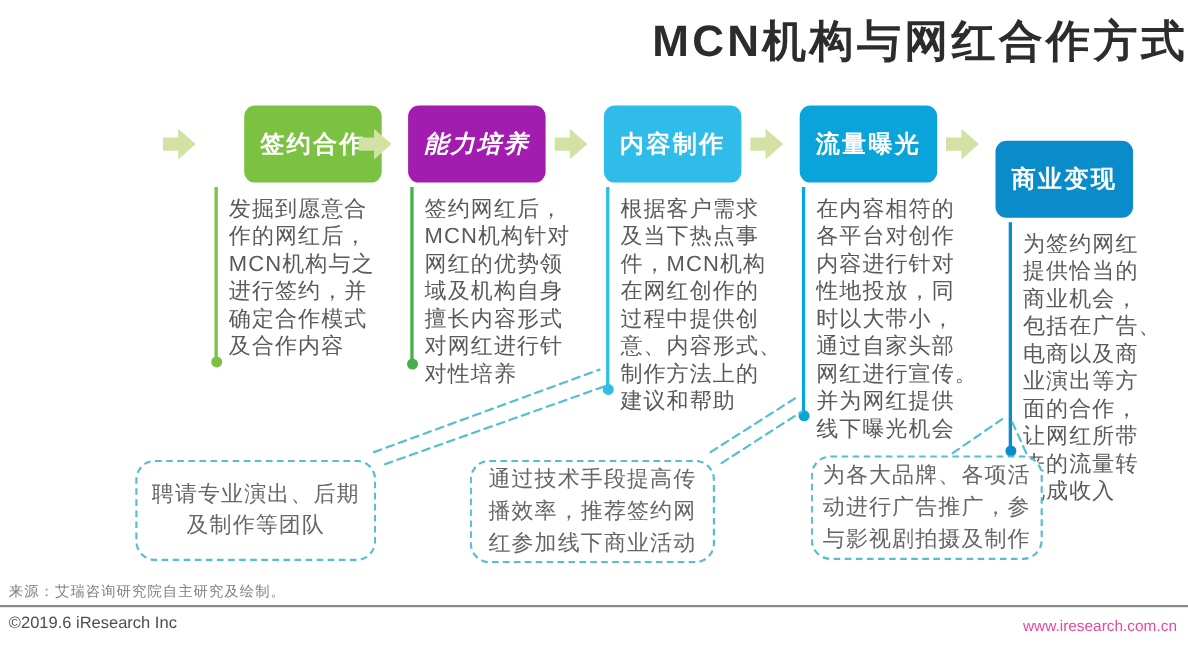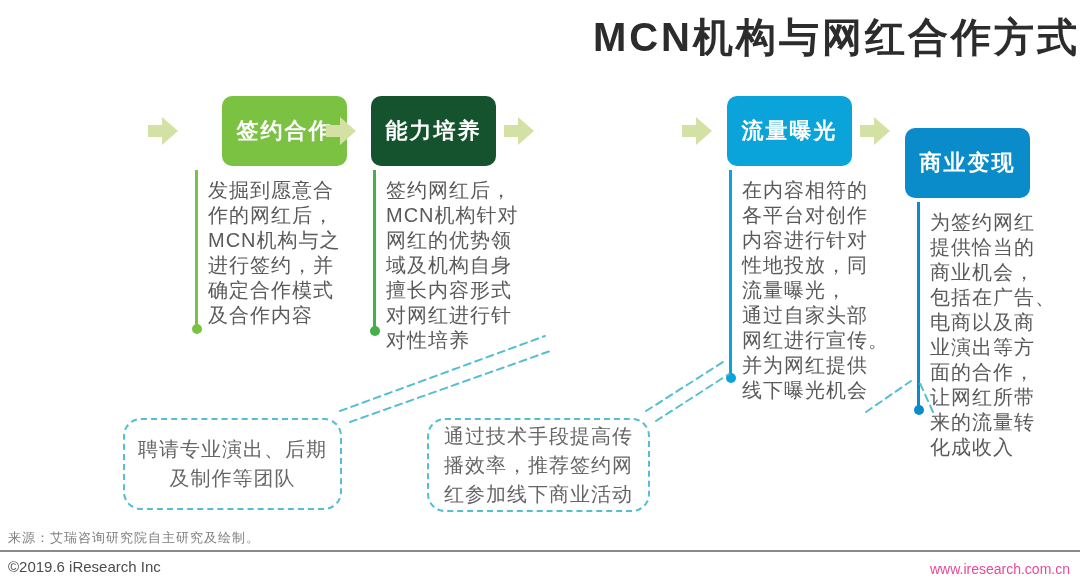--- a/index.html
+++ b/index.html
@@ -55,46 +55,61 @@
     <div class="dot" style="top: 228px; background-color: rgb(123, 193, 66);"></div>
     <div class="desc">发掘到愿意合
 作的网红后，
 MCN机构与之
 进行签约，并
 确定合作模式
 及合作内容</div>
   </div>
 
   <div class="stage" style="left:371px;">
-    <div class="box" style="background-color: #14532d;">
+    <div class="box" style="background-color: #a21caf; font-style: italic;">
       <span class="label">能力培养</span>
     </div>
     <div class="vline" style="height: 161px; background-color: rgb(67, 176, 73);"></div>
     <div class="dot" style="top: 230px; background-color: rgb(67, 176, 73);"></div>
     <div class="desc">签约网红后，
 MCN机构针对
 网红的优势领
 域及机构自身
 擅长内容形式
 对网红进行针
 对性培养</div>
   </div>
 
+  <div class="stage" style="left:549px;">
+    <div class="box" style="background-color: rgb(47, 188, 232);">
+      <span class="label">内容制作</span>
+    </div>
+    <div class="vline" style="height: 184px; background-color: rgb(47, 188, 232);"></div>
+    <div class="dot" style="top: 253px; background-color: rgb(47, 188, 232);"></div>
+    <div class="desc">根据客户需求
+及当下热点事
+件，MCN机构
+在网红创作的
+过程中提供创
+意、内容形式、
+制作方法上的
+建议和帮助</div>
+  </div>
 
   <div class="stage" style="left:727px;">
     <div class="box" style="background-color: rgb(10, 163, 218);">
       <span class="label">流量曝光</span>
     </div>
     <div class="vline" style="height: 208px; background-color: rgb(10, 163, 218);"></div>
     <div class="dot" style="top: 277px; background-color: rgb(10, 163, 218);"></div>
     <div class="desc">在内容相符的
 各平台对创作
 内容进行针对
 性地投放，同
-流量曝光，
+时以大带小，
 通过自家头部
 网红进行宣传。
 并为网红提供
 线下曝光机会</div>
   </div>
 
   <div class="stage" style="left:905px;width:175px;margin-top:32px;">
     <div class="box" style="background-color: rgb(10, 140, 202);">
       <span class="label">商业变现</span>
     </div>
@@ -141,19 +156,24 @@
 
   <div class="bubble" style="left:123px;top:418px;width:215px;height:88px;">
     <span>聘请专业演出、后期
 及制作等团队</span>
   </div>
   <div class="bubble" style="left:427px;top:418px;width:219px;height:90px;">
     <span>通过技术手段提高传
 播效率，推荐签约网
 红参加线下商业活动</span>
   </div>
+  <div class="bubble" style="left:737px;top:414px;width:207px;height:91px;">
+    <span>为各大品牌、各项活
+动进行广告推广，参
+与影视剧拍摄及制作</span>
+  </div>
 
   <div class="src">来源：艾瑞咨询研究院自主研究及绘制。</div>
   <div class="divider"></div>
   <div class="copyright">©2019.6 iResearch Inc</div>
   <div class="website">www.iresearch.com.cn</div>
 
 </div>
 
 </body></html>

